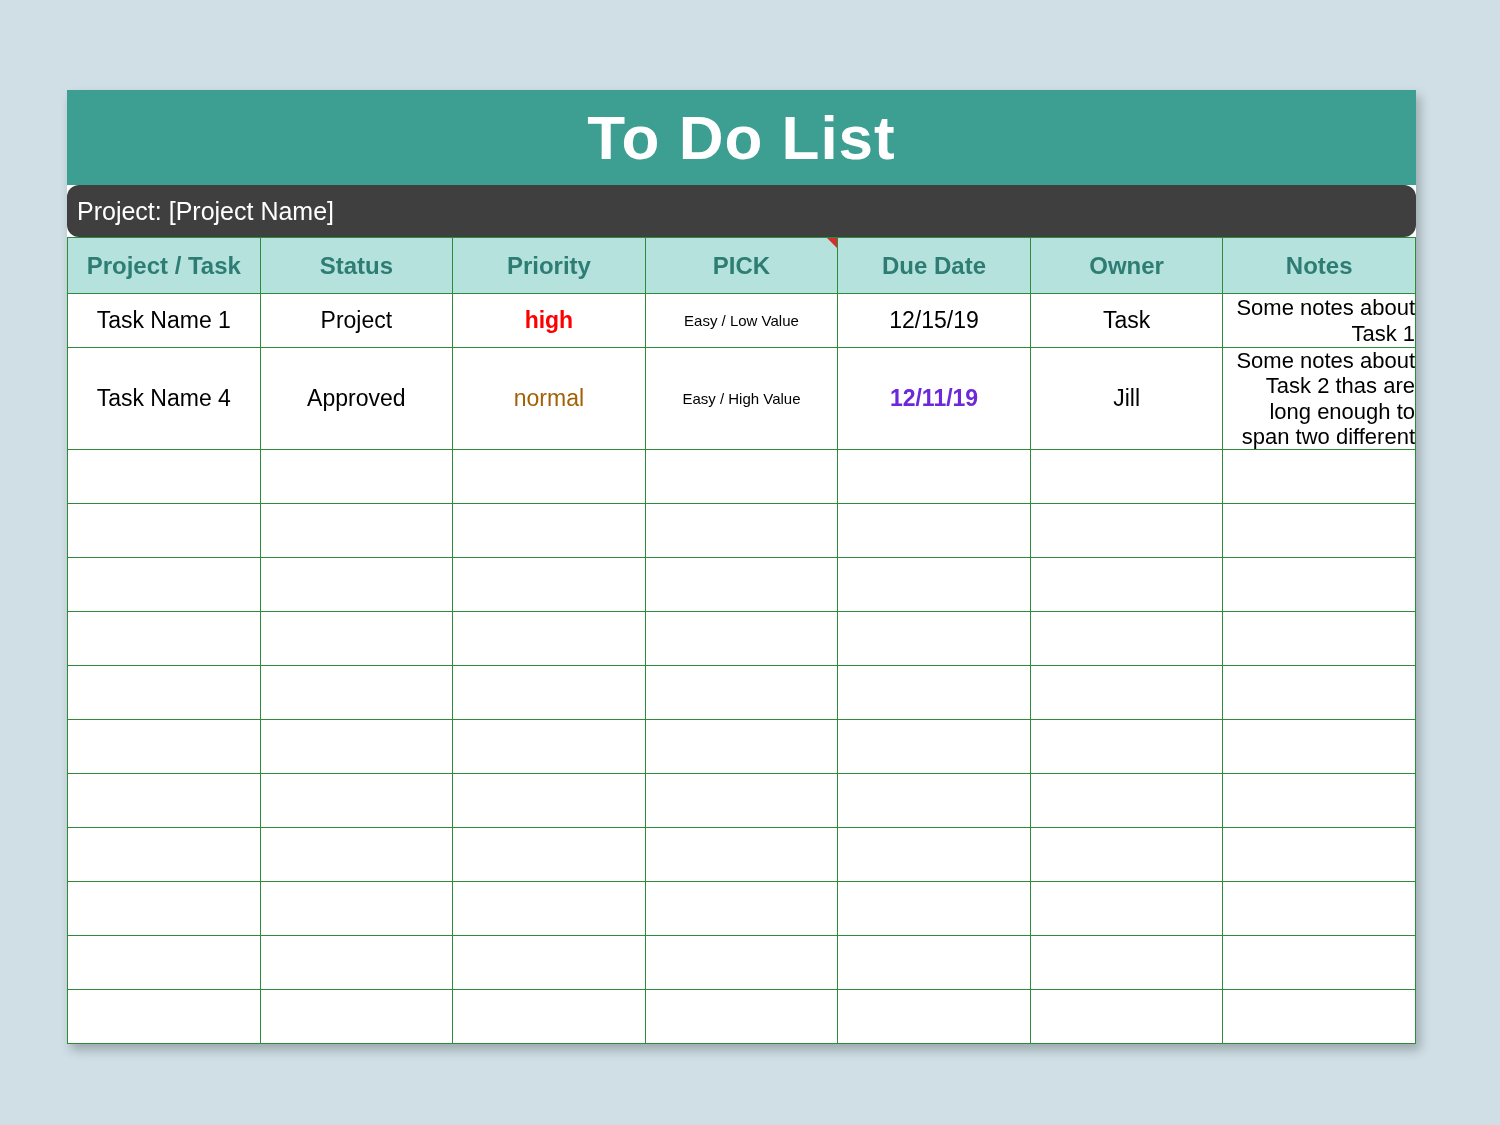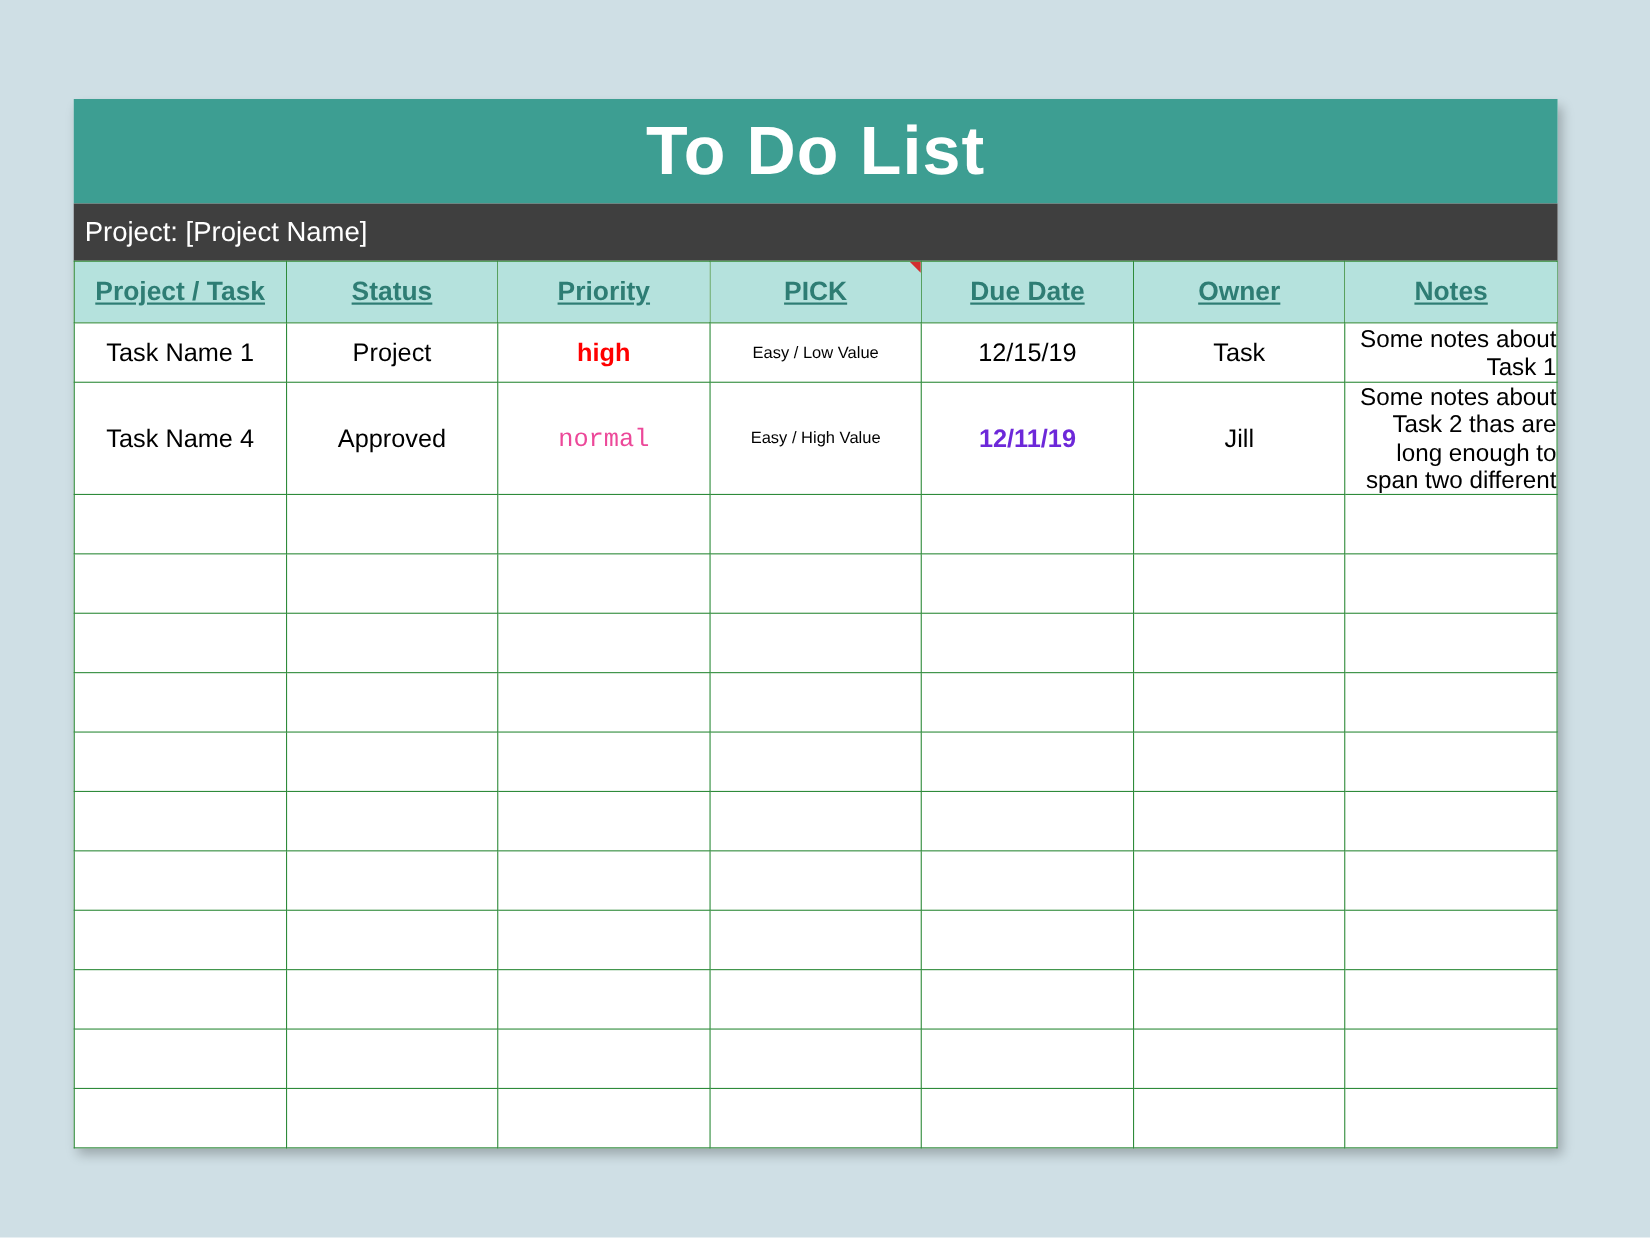--- a/index.html
+++ b/index.html
@@ -38,20 +38,21 @@
 
   .project-bar {
     background: #3f3f3f;
     color: #ffffff;
     font-size: 25px;
     height: 52px;
     line-height: 52px;
     padding-left: 10px;
     box-sizing: border-box;
     overflow: hidden;
+    border-radius: 12px;
   }
 
   table.todo {
     border-collapse: collapse;
     width: 100%;
     table-layout: fixed;
   }
 
   table.todo th,
   table.todo td {
@@ -61,21 +62,20 @@
   }
 
   thead th {
     background: #b5e2dd;
     color: #2e7d74;
     font-size: 24px;
     font-weight: bold;
     height: 56px;
     text-align: center;
     position: relative;
-    text-decoration: underline;
   }
 
   th.pick-head .corner-mark {
     position: absolute;
     top: 0;
     right: 0;
     width: 0;
     height: 0;
     border-top: 10px solid #d32f2f;
     border-left: 10px solid transparent;
@@ -106,22 +106,21 @@
     font-size: 22px;
     line-height: 1.15;
     padding-left: 8px;
   }
 
   .p-high {
     color: #ff0000;
     font-weight: bold;
   }
   .p-normal {
-    color: #ec4899;
-    font-family: Liberation Mono, monospace;
+    color: #a16207;
   }
   .p-low {
     color: #1f35ff;
   }
   .due-late {
     color: #6d28d9;
     font-weight: bold;
   }
 </style>
 </head>

